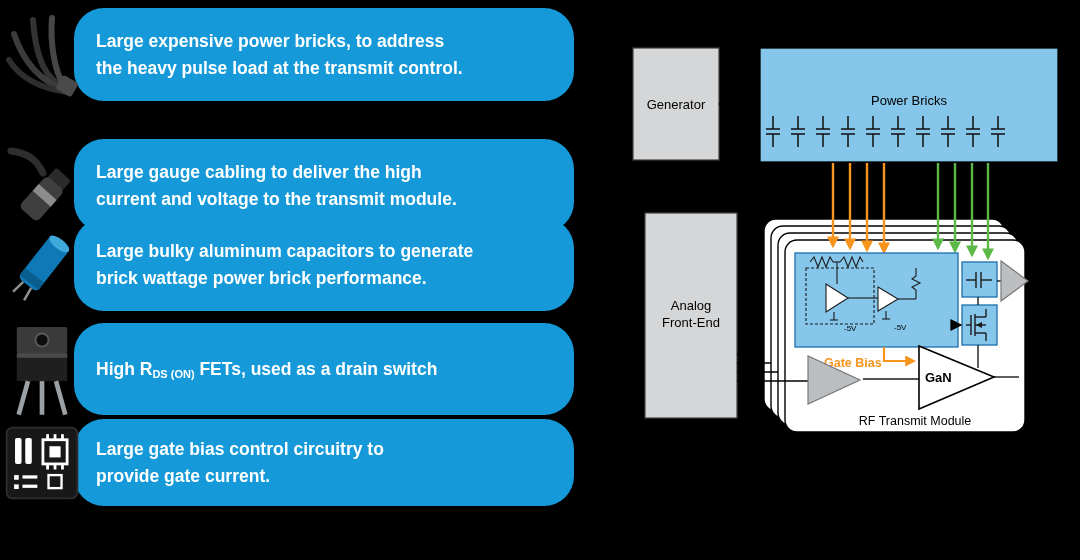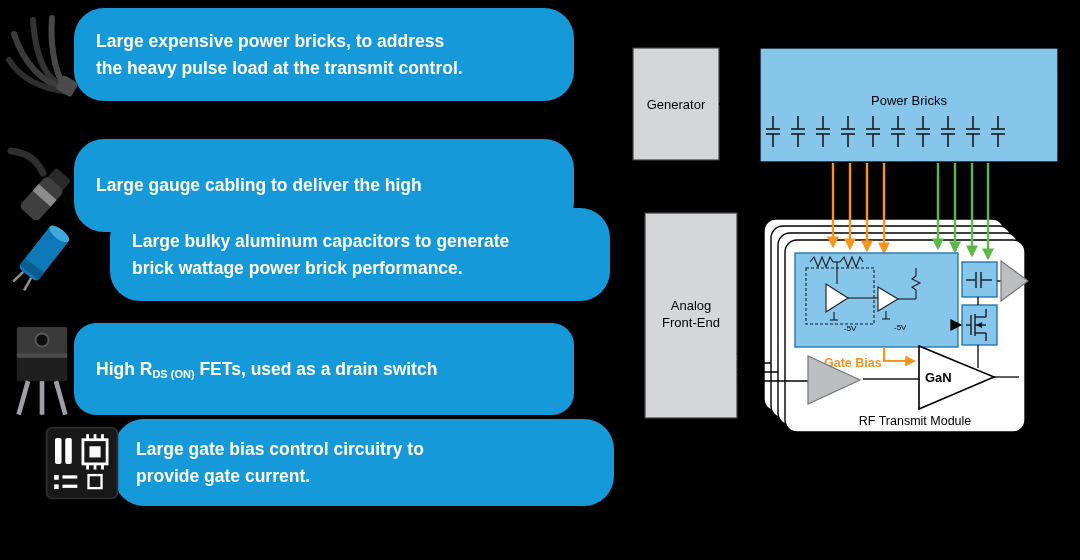--- a/index.html
+++ b/index.html
@@ -7,23 +7,23 @@
   .canvas{position:relative;width:1080px;height:560px;background:#000;}
 
   
   .callout{position:absolute;left:0;display:flex;align-items:center;}
   .icon-box{flex:0 0 84px;width:84px;display:flex;align-items:center;justify-content:center;position:relative;z-index:2;}
   .bubble{width:500px;background:#1599D9;border-radius:30px;color:#fff;font-weight:bold;
           font-size:17.5px;line-height:1.5;display:flex;flex-direction:column;justify-content:center;
           padding:0 22px;box-sizing:border-box;margin-left:-10px;z-index:1;}
   .c1{top:8px;}   .c1 .bubble{height:93px;}
   .c2{top:119px;margin-top:20px;} .c2 .bubble{height:93px;}
-  .c3{top:208px;gap:36px;} .c3 .bubble{height:93px;}
-  .c4{top:317px;} .c4 .bubble{height:92px;border-radius:22px;}
-  .c5{top:419px;padding-left:40px;} .c5 .bubble{height:87px;}
+  .c3{top:218px;} .c3 .bubble{height:93px;}
+  .c4{top:317px;} .c4 .bubble{height:92px;}
+  .c5{top:419px;} .c5 .bubble{height:87px;}
   .sub{font-size:11px;position:relative;top:3px;font-weight:bold;}
 
   
   .diagram{position:absolute;left:620px;top:0;width:460px;height:560px;}
   .diagram text{font-family:"Liberation Sans",sans-serif;fill:#000;font-size:13px;}
   .diagram text.small{font-size:8px;}
   .diagram text.bold{font-weight:bold;}
   .diagram text.orange{fill:#F7941E;font-weight:bold;font-size:12.5px;}
   .diagram text.module{font-size:12.5px;}
 </style>
@@ -54,20 +54,21 @@
         <path d="M8,8 C26,10 34,18 40,30" stroke="#2e2e2e" stroke-width="7" fill="none" stroke-linecap="round"></path>
         <g transform="rotate(42 42 52)">
           <rect x="32" y="24" width="20" height="14" rx="3" fill="#2a2a2a"></rect>
           <rect x="30" y="36" width="24" height="42" rx="5" fill="#3f3f3f"></rect>
           <rect x="30" y="48" width="24" height="9" fill="#8c8c8c"></rect>
         </g>
       </svg>
     </div>
     <div class="bubble">
       <div>Large gauge cabling to deliver the high</div>
+      <div>current and voltage to the transmit module.</div>
     </div>
   </div>
 
   <div class="callout c3">
     <div class="icon-box">
       <svg width="72" height="86" viewBox="0 0 72 86">
         <g transform="rotate(38 36 44)">
           <rect x="24" y="14" width="24" height="54" rx="5" fill="#0E79B6"></rect>
           <ellipse cx="36" cy="16" rx="12" ry="5" fill="#3FA9DC"></ellipse>
           <rect x="24" y="56" width="24" height="9" fill="#0A5E8F"></rect>

